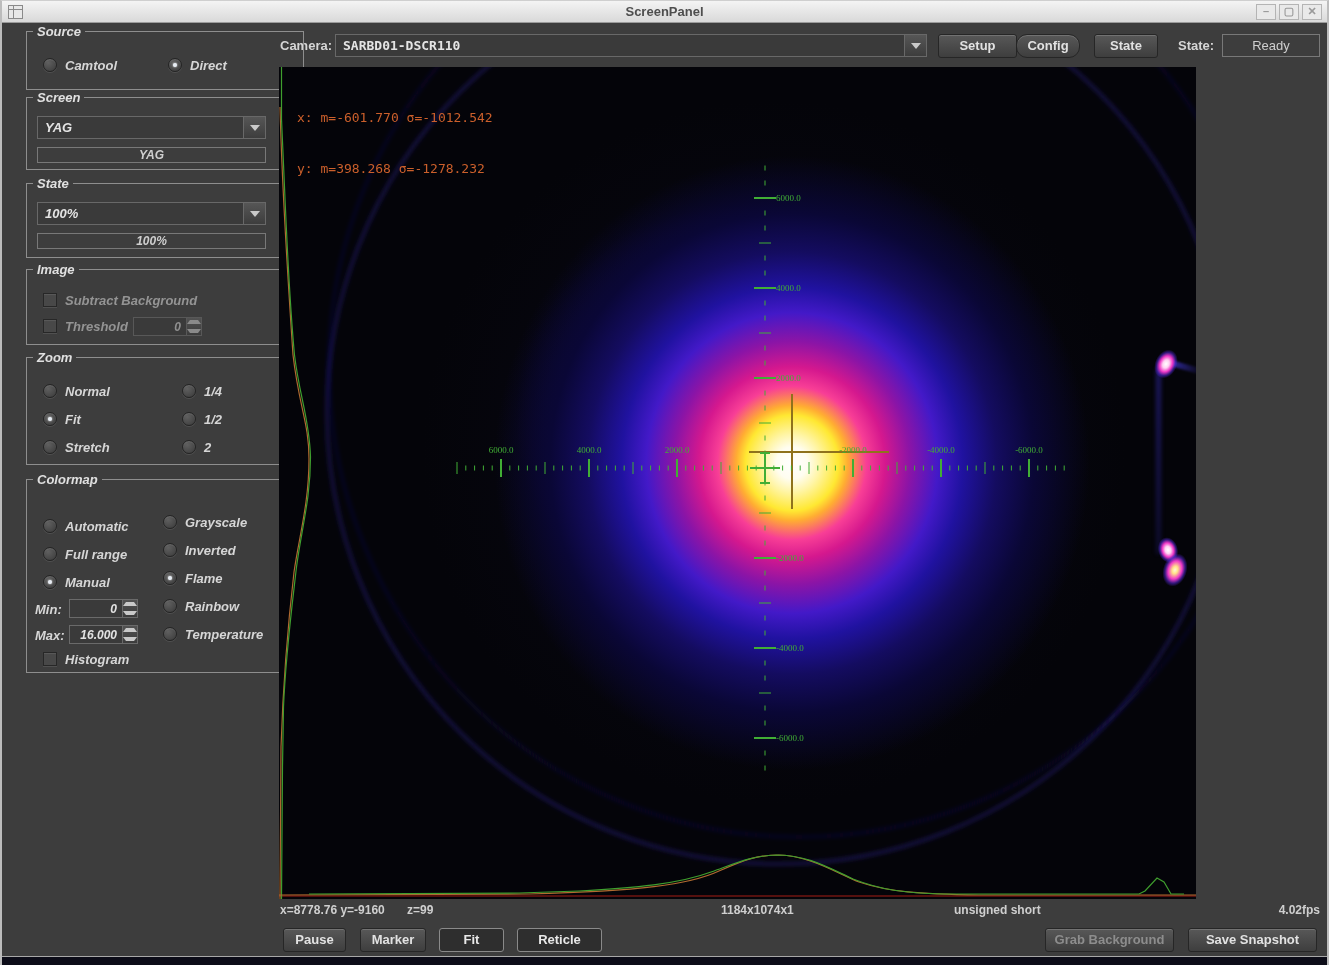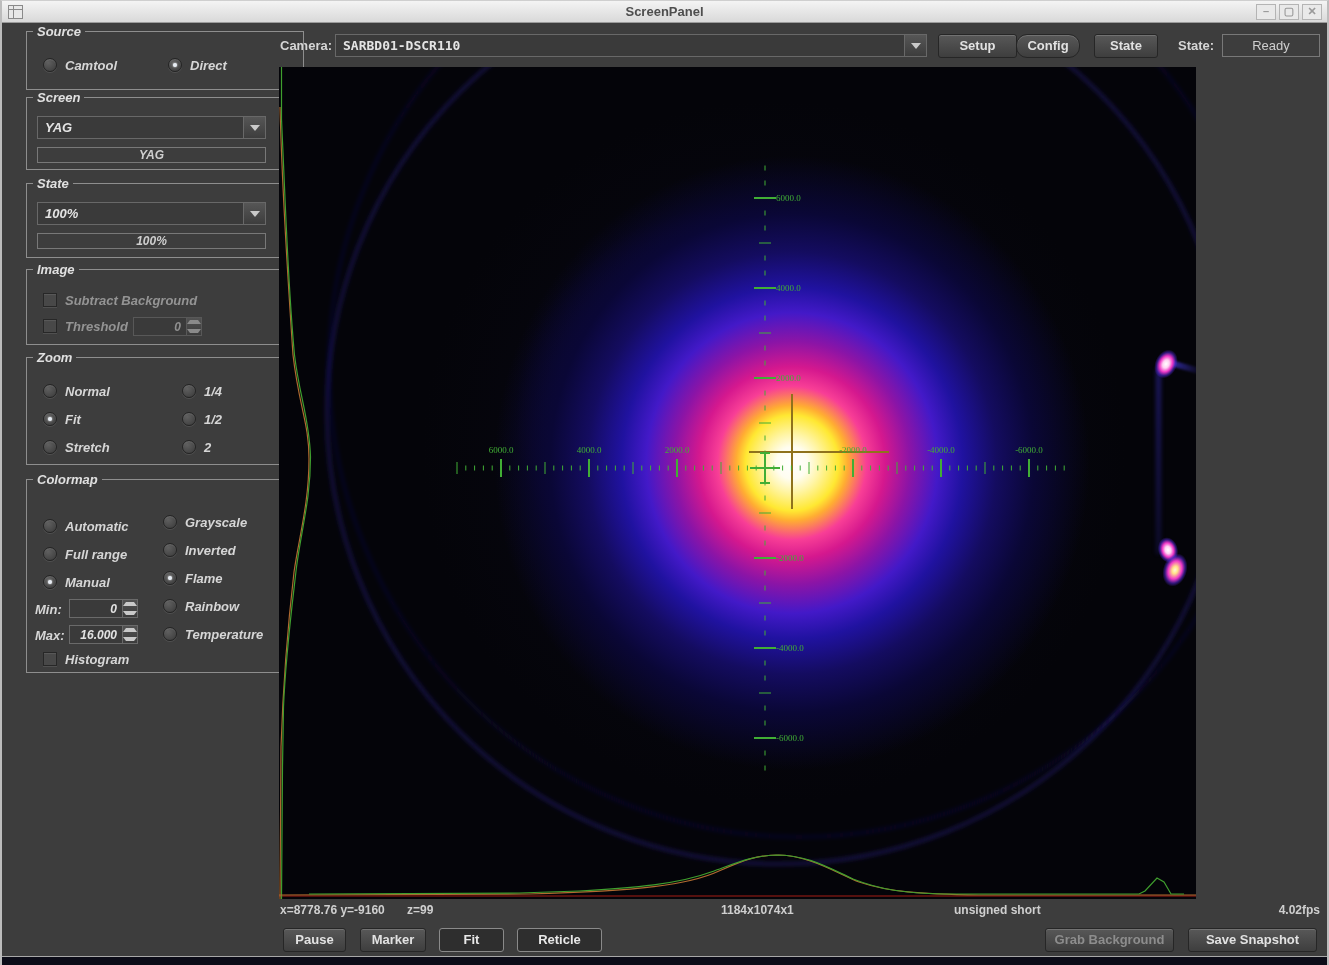--- a/index.html
+++ b/index.html
@@ -390,20 +390,24 @@
     <div class="axlabel h" style="left:574px;">-2000.0</div>
     <div class="axlabel h" style="left:662px;">-4000.0</div>
     <div class="axlabel h" style="left:750px;">-6000.0</div>
     <div class="axlabel v" style="top:131px;">6000.0</div>
     <div class="axlabel v" style="top:221px;">4000.0</div>
     <div class="axlabel v" style="top:311px;">2000.0</div>
     <div class="axlabel v" style="top:491px;">-2000.0</div>
     <div class="axlabel v" style="top:581px;">-4000.0</div>
     <div class="axlabel v" style="top:671px;">-6000.0</div>
 
+    <div class="stats-overlay">
+      <div>x: m=-601.770 σ=-1012.542</div>
+      <div>y: m=398.268 σ=-1278.232</div>
+    </div>
   </div>
 
   <div class="status">
     <span style="left:1px;">x=8778.76 y=-9160</span>
     <span style="left:128px;">z=99</span>
     <span style="left:442px;">1184x1074x1</span>
     <span style="left:675px;">unsigned short</span>
     <span style="right:0;">4.02fps</span>
   </div>
 

